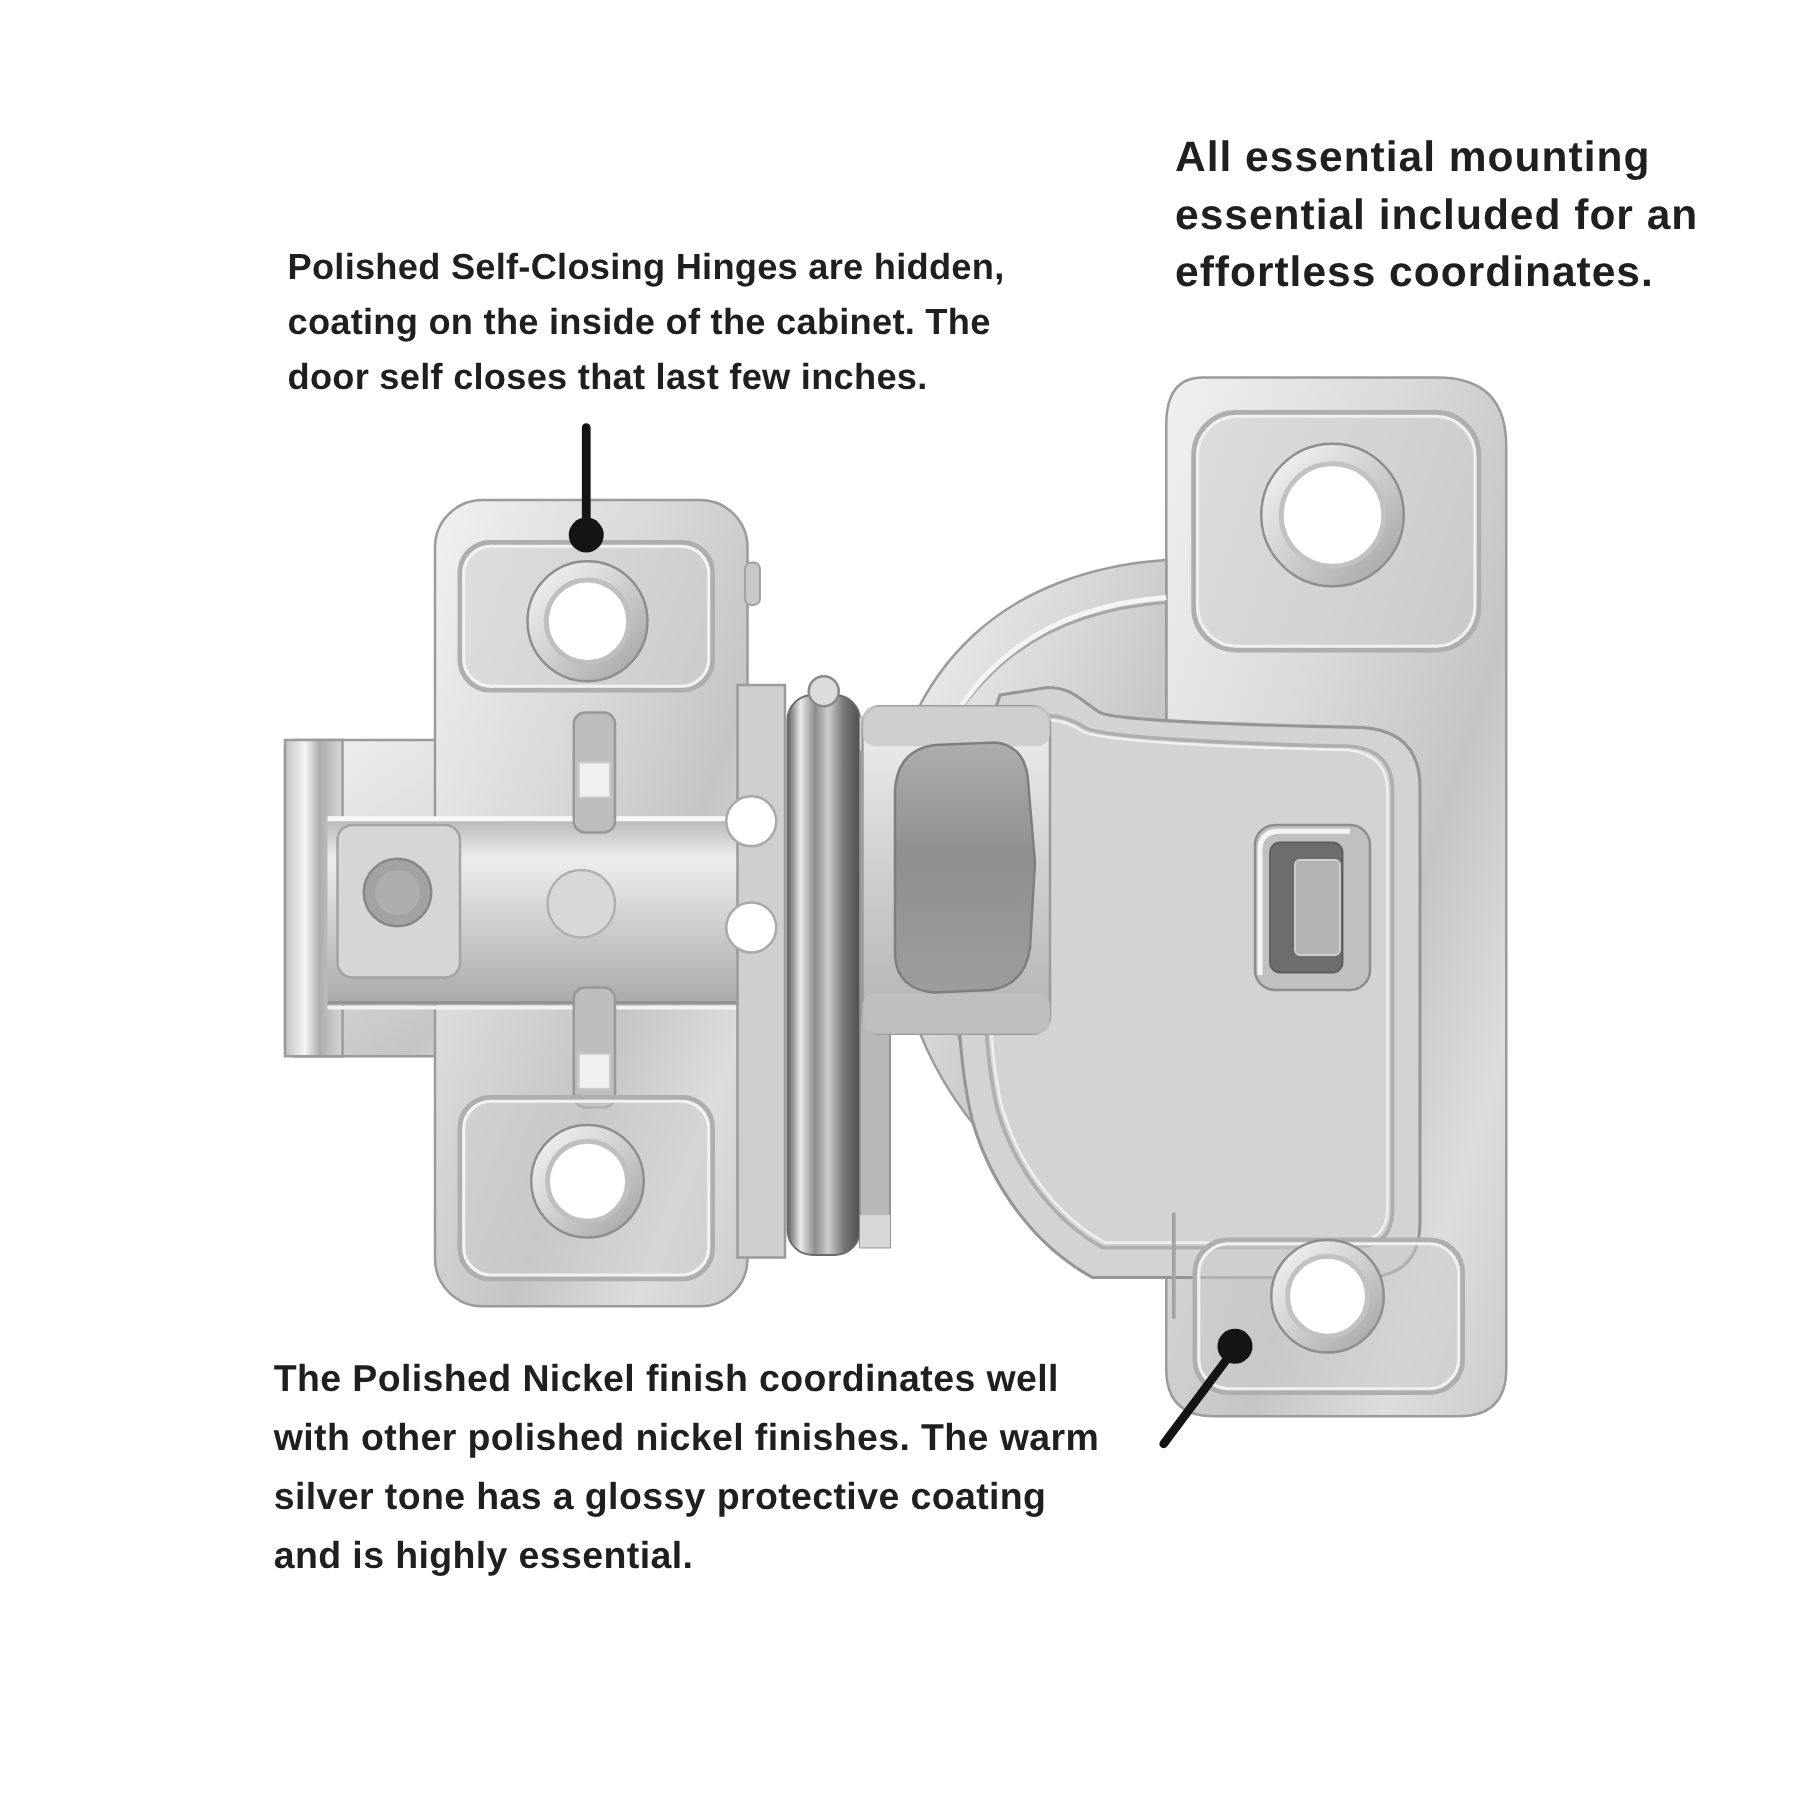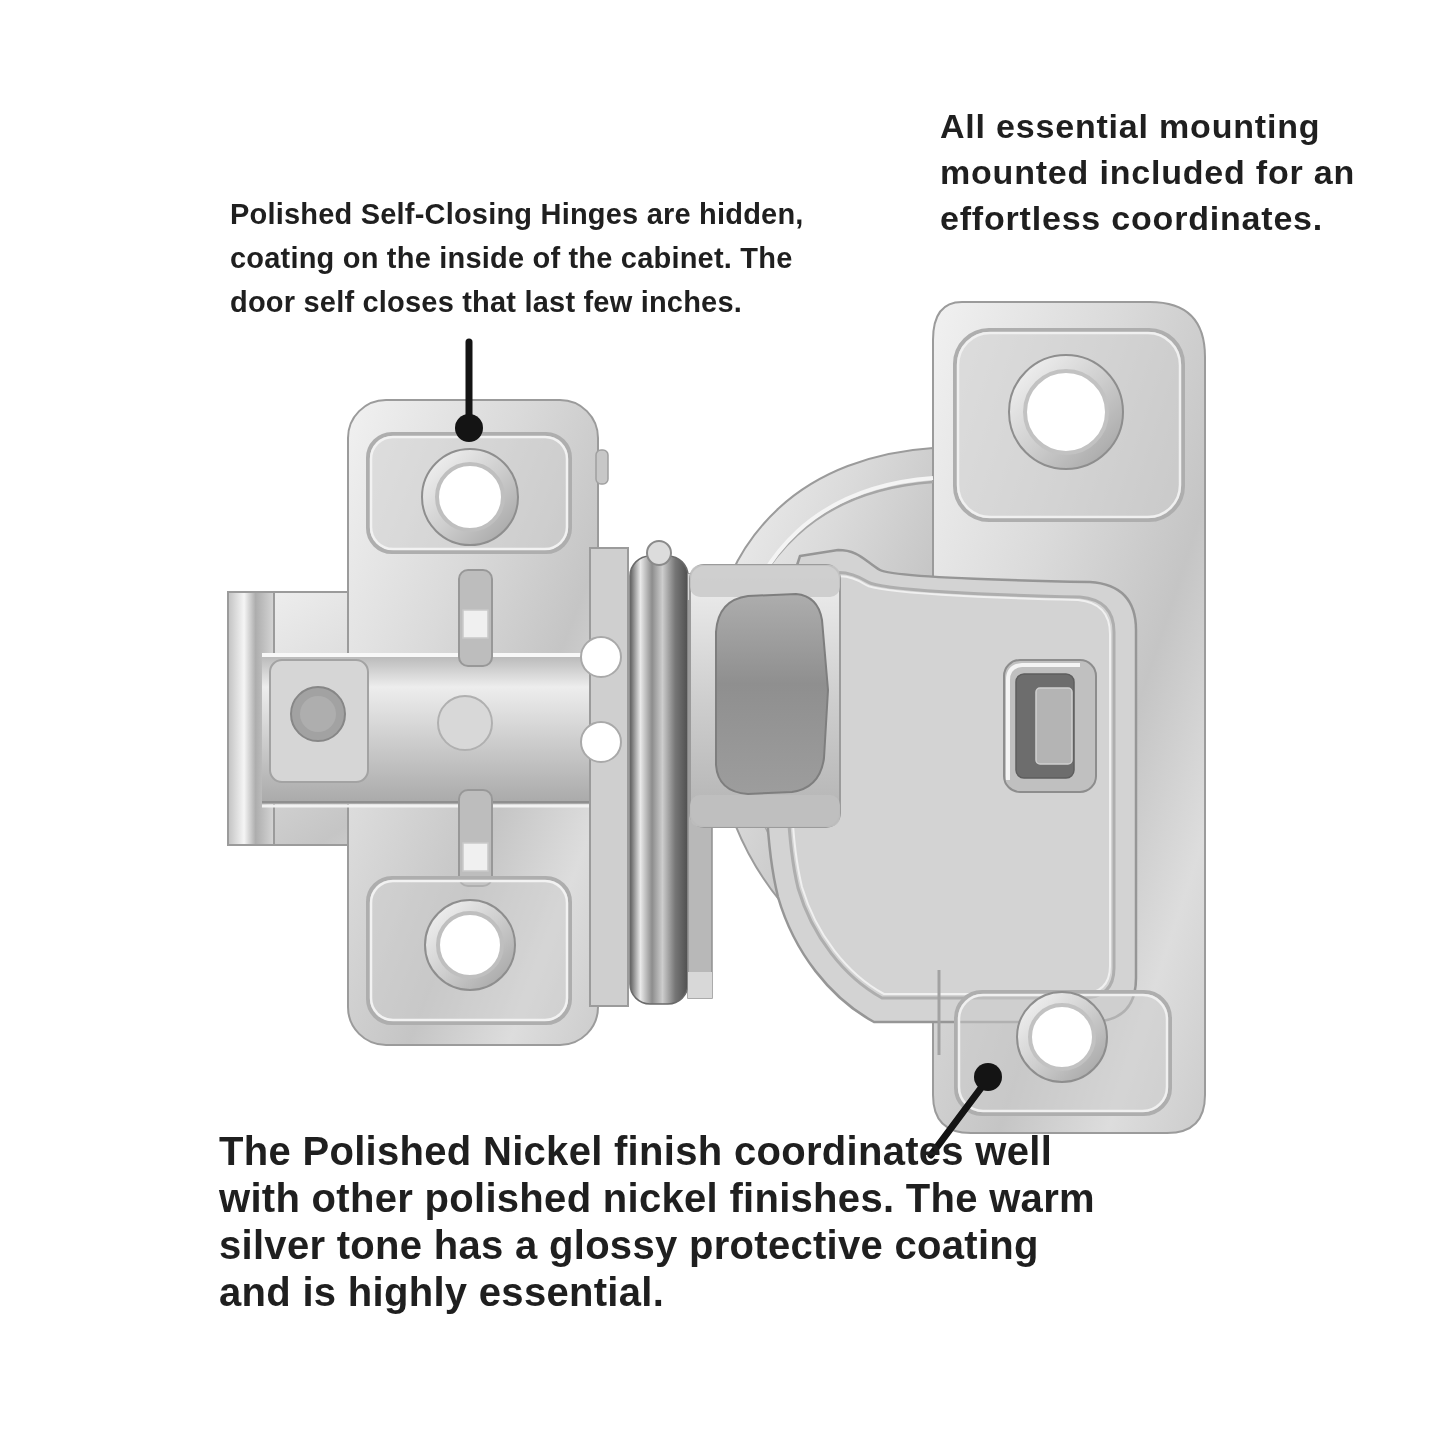--- a/index.html
+++ b/index.html
@@ -9,21 +9,21 @@
     background:#ffffff;
     overflow:hidden;
     font-family:"Liberation Sans", sans-serif;
     color:#1f1f1f;
   }
   .hinge-svg{position:absolute;left:0;top:0;width:1445px;height:1445px;}
   .annotation{position:absolute;color:#1f1f1f;}
   .annotation .line{white-space:nowrap;font-weight:bold;}
   .anno-top-left{left:230px;top:192px;font-size:29px;line-height:44px;letter-spacing:.2px;}
   .anno-top-right{left:940px;top:103px;font-size:34px;line-height:46px;letter-spacing:.8px;}
-  .anno-bottom-left{left:219px;top:1080px;font-size:40px;line-height:47px;letter-spacing:.3px;margin-top:48px;}
+  .anno-bottom-left{left:219px;top:1080px;font-size:30px;line-height:47px;letter-spacing:.3px;}
 </style>
 </head>
 <body>
 
 <div class="canvas">
 
   <svg class="hinge-svg" viewBox="0 0 1445 1445" aria-hidden="true">
     <defs>
       <linearGradient id="mBody" x1="0" y1="0" x2="1" y2="1">
         <stop offset="0" stop-color="#f1f1f1"></stop>
@@ -186,21 +186,21 @@
   </svg>
 
   <div class="annotation anno-top-left">
     <div class="line">Polished Self-Closing Hinges are hidden,</div>
     <div class="line">coating on the inside of the cabinet. The</div>
     <div class="line">door self closes that last few inches.</div>
   </div>
 
   <div class="annotation anno-top-right">
     <div class="line">All essential mounting</div>
-    <div class="line">mounted included for an</div>
+    <div class="line">essential included for an</div>
     <div class="line">effortless coordinates.</div>
   </div>
 
   <div class="annotation anno-bottom-left">
     <div class="line">The Polished Nickel finish coordinates well</div>
     <div class="line">with other polished nickel finishes. The warm</div>
     <div class="line">silver tone has a glossy protective coating</div>
     <div class="line">and is highly essential.</div>
   </div>
 

